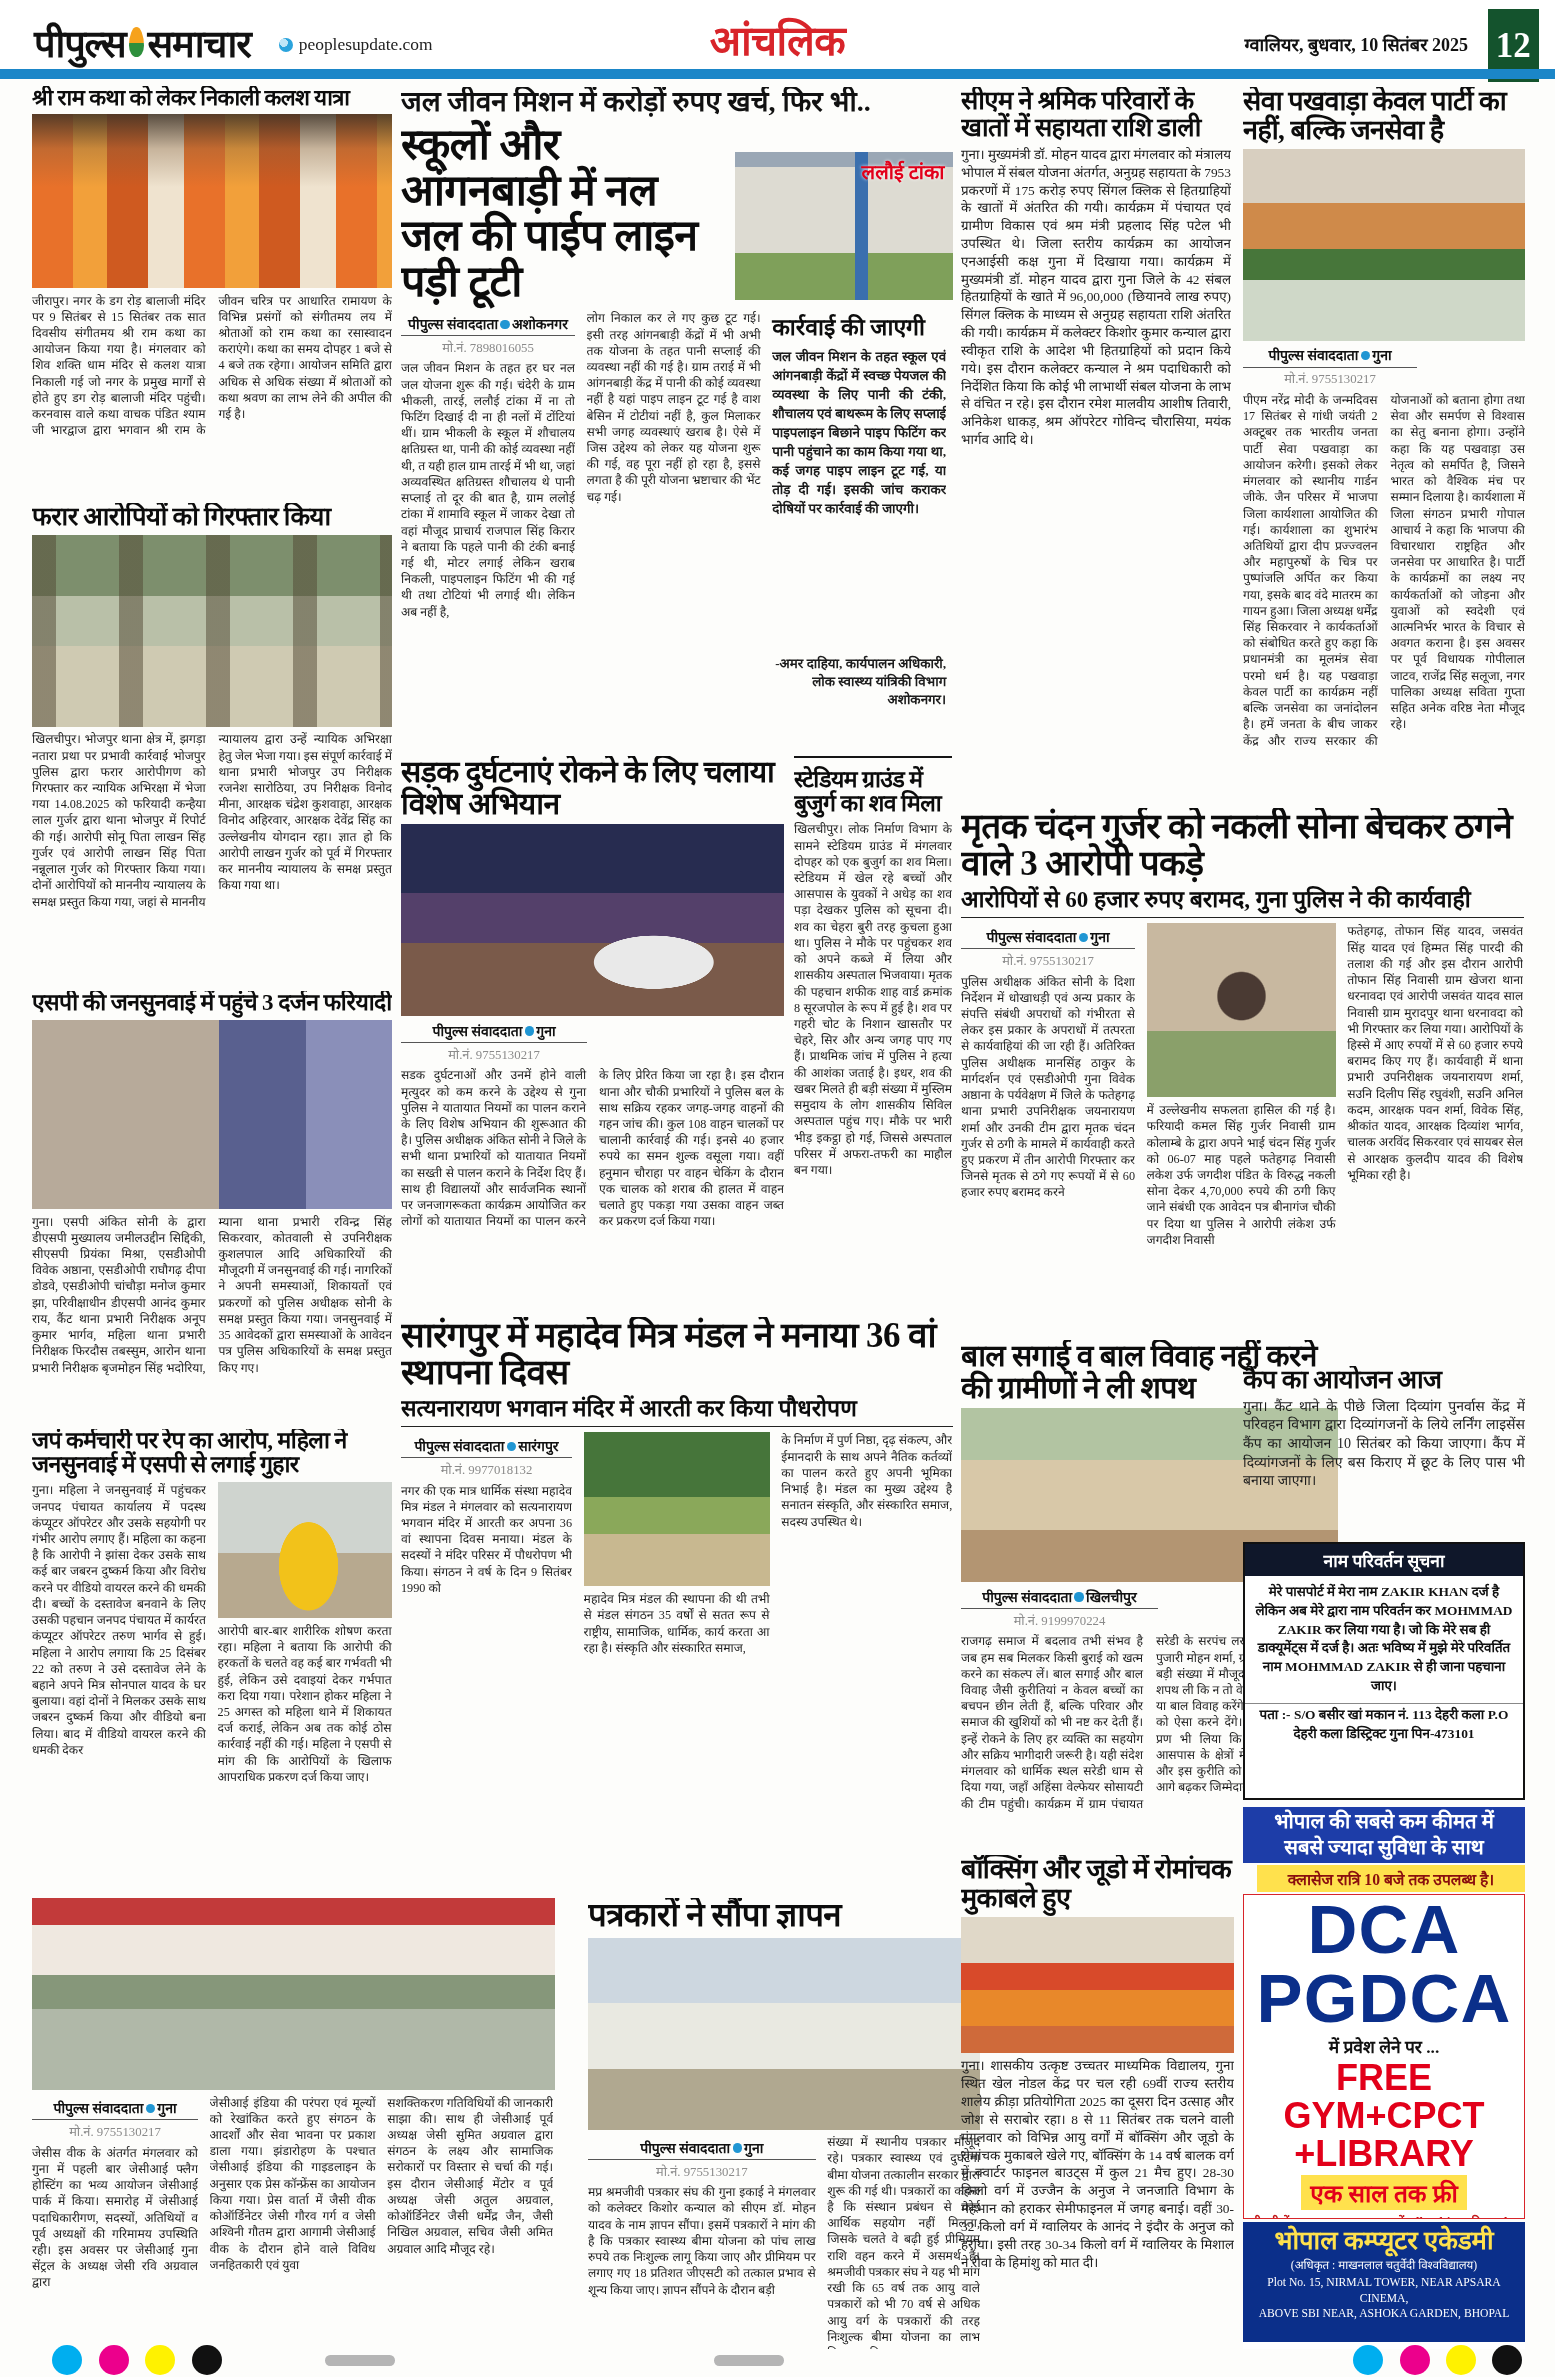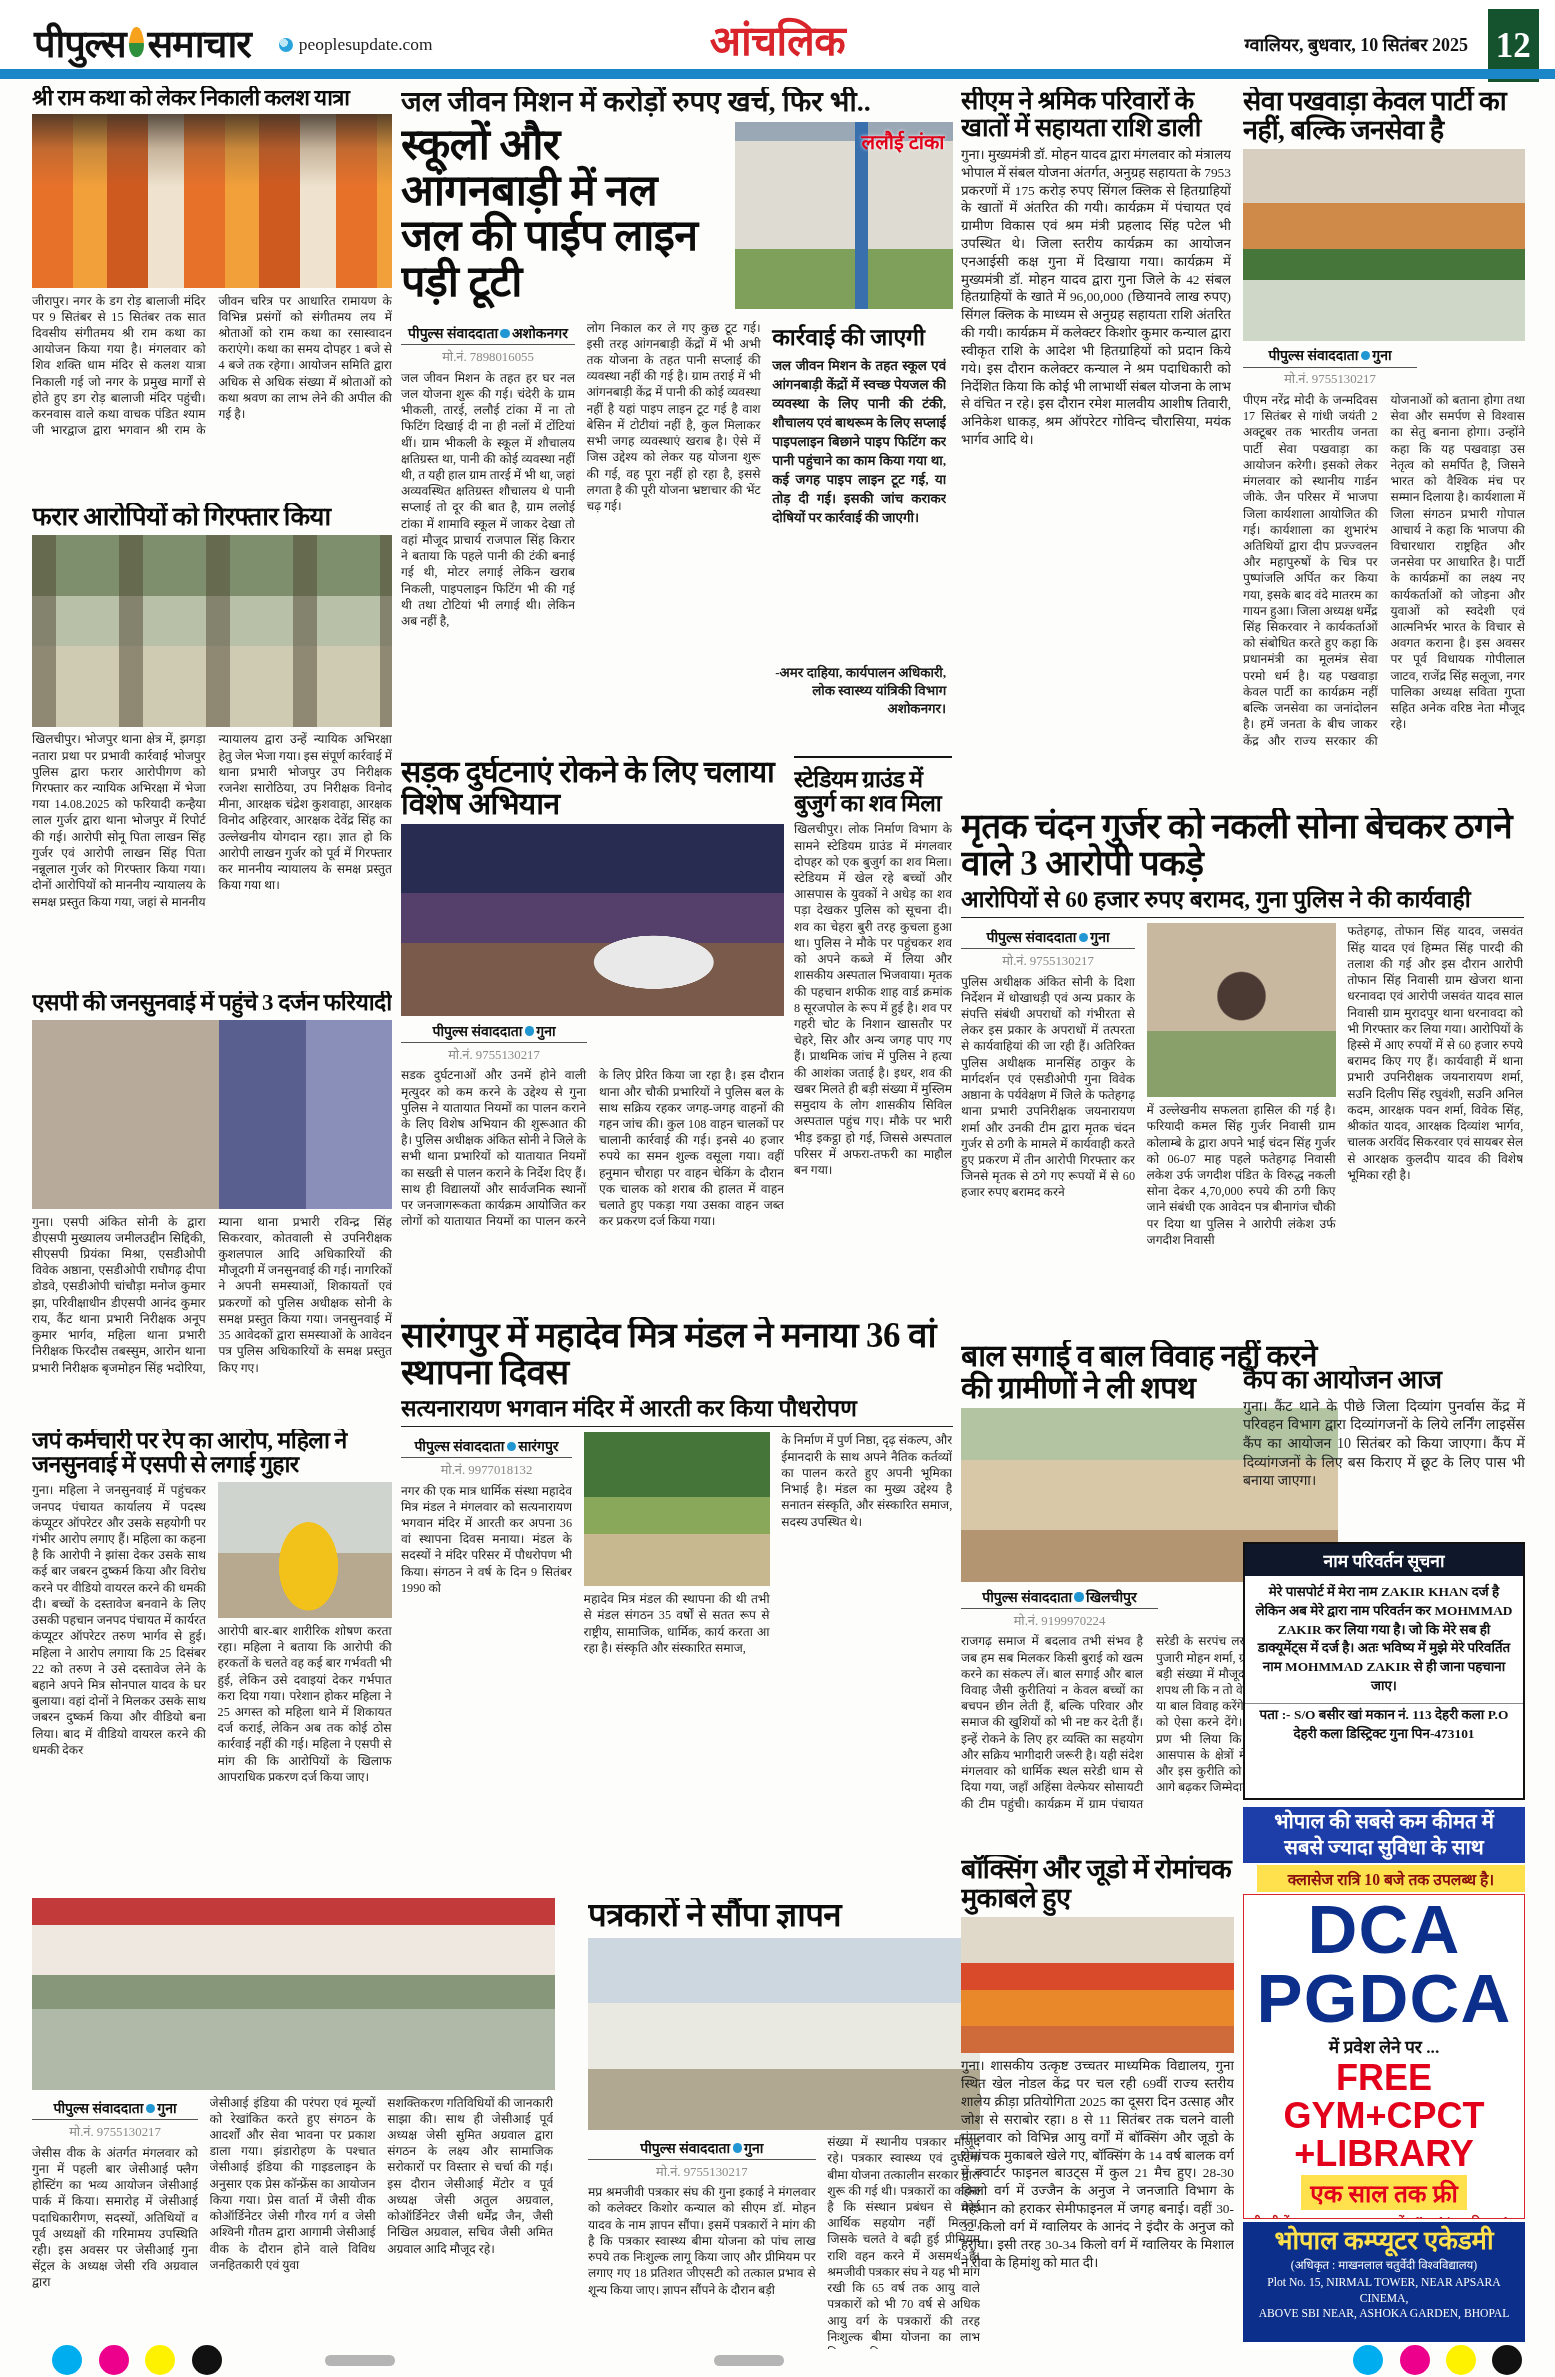--- a/index.html
+++ b/index.html
@@ -133,21 +133,21 @@
       </div>
       <div class="body" style="width:166px;height:209px;">जेसीआई इंडिया की परंपरा एवं मूल्यों को रेखांकित करते हुए संगठन के आदर्शों और सेवा भावना पर प्रकाश डाला गया। झंडारोहण के पश्चात जेसीआई इंडिया की गाइडलाइन के अनुसार एक प्रेस कॉन्फ्रेंस का आयोजन किया गया। प्रेस वार्ता में जैसी वीक कोऑर्डिनेटर जेसी गौरव गर्ग व जेसी अश्विनी गौतम द्वारा आगामी जेसीआई वीक के दौरान होने वाले विविध जनहितकारी एवं युवा</div>
       <div class="body" style="width:166px;height:209px;">सशक्तिकरण गतिविधियों की जानकारी साझा की। साथ ही जेसीआई पूर्व अध्यक्ष जेसी सुमित अग्रवाल द्वारा संगठन के लक्ष्य और सामाजिक सरोकारों पर विस्तार से चर्चा की गई। इस दौरान जेसीआई मेंटोर व पूर्व अध्यक्ष जेसी अतुल अग्रवाल, कोऑर्डिनेटर जैसी धर्मेंद्र जैन, जैसी निखिल अग्रवाल, सचिव जैसी अमित अग्रवाल आदि मौजूद रहे।</div>
     </div>
   </section>
 
   <section class="art" style="left:401px;top:87px;width:552px;height:662px;">
     <div class="kicker">जल जीवन मिशन में करोड़ों रुपए खर्च, फिर भी..</div>
     <div class="flexrow" style="margin-bottom:5.8px;">
       <h1 class="hl s74" style="width:322px;margin:0;">स्कूलों और आंगनबाड़ी में नल जल की पाईप लाइन पड़ी टूटी</h1>
-      <div class="ph ph-jal" style="width:218px;height:187px;align-self:flex-end;">
+      <div class="ph ph-jal" style="width:218px;height:148px;align-self:flex-end;">
         <span class="ph-label">ललौई टांका</span>
       </div>
     </div>
     <div class="flexrow">
       <div style="width:174px;">
         <div class="bl">
           <div class="bl-top"><span>पीपुल्स संवाददाता</span><span class="bdot"></span><span>अशोकनगर</span></div>
           <div class="bl-phone">मो.नं. 7898016055</div>
         </div>
         <div class="body" style="height:343px;">जल जीवन मिशन के तहत हर घर नल जल योजना शुरू की गई। चंदेरी के ग्राम भीकली, तारई, ललौई टांका में ना तो फिटिंग दिखाई दी ना ही नलों में टोंटियां थीं। ग्राम भीकली के स्कूल में शौचालय क्षतिग्रस्त था, पानी की कोई व्यवस्था नहीं थी, त यही हाल ग्राम तारई में भी था, जहां अव्यवस्थित क्षतिग्रस्त शौचालय थे पानी सप्लाई तो दूर की बात है, ग्राम ललोई टांका में शामावि स्कूल में जाकर देखा तो वहां मौजूद प्राचार्य राजपाल सिंह किरार ने बताया कि पहले पानी की टंकी बनाई गई थी, मोटर लगाई लेकिन खराब निकली, पाइपलाइन फिटिंग भी की गई थी तथा टोटियां भी लगाई थी। लेकिन अब नहीं है,</div>

